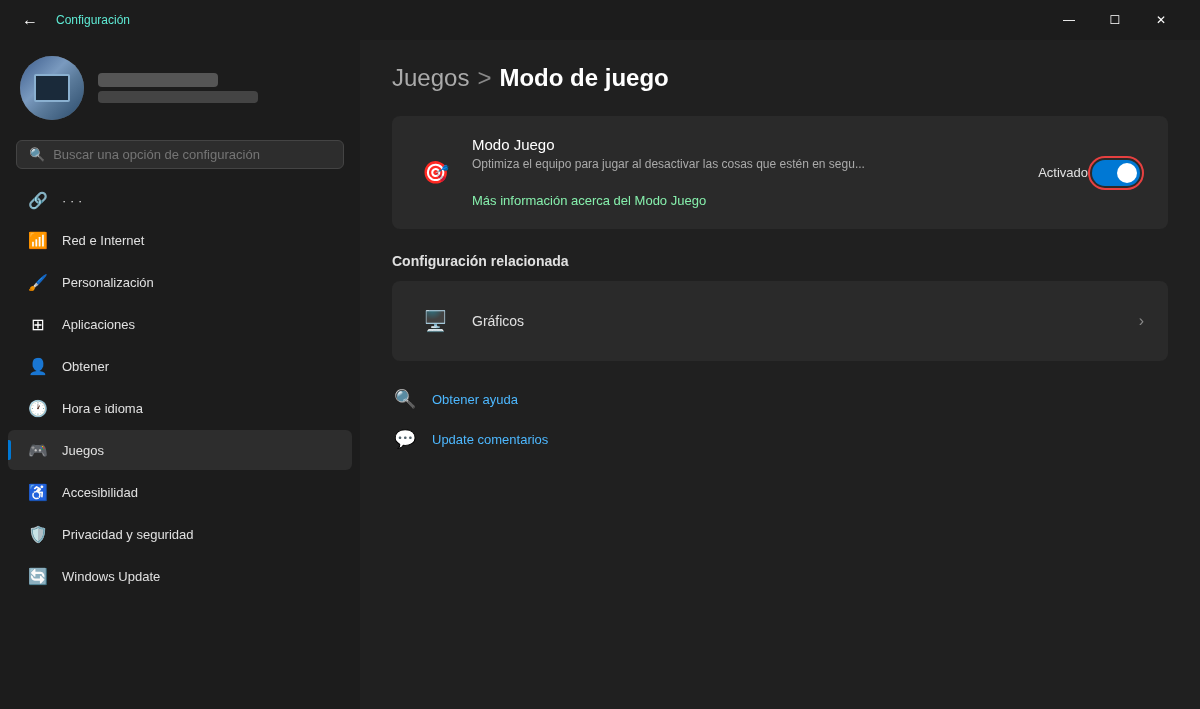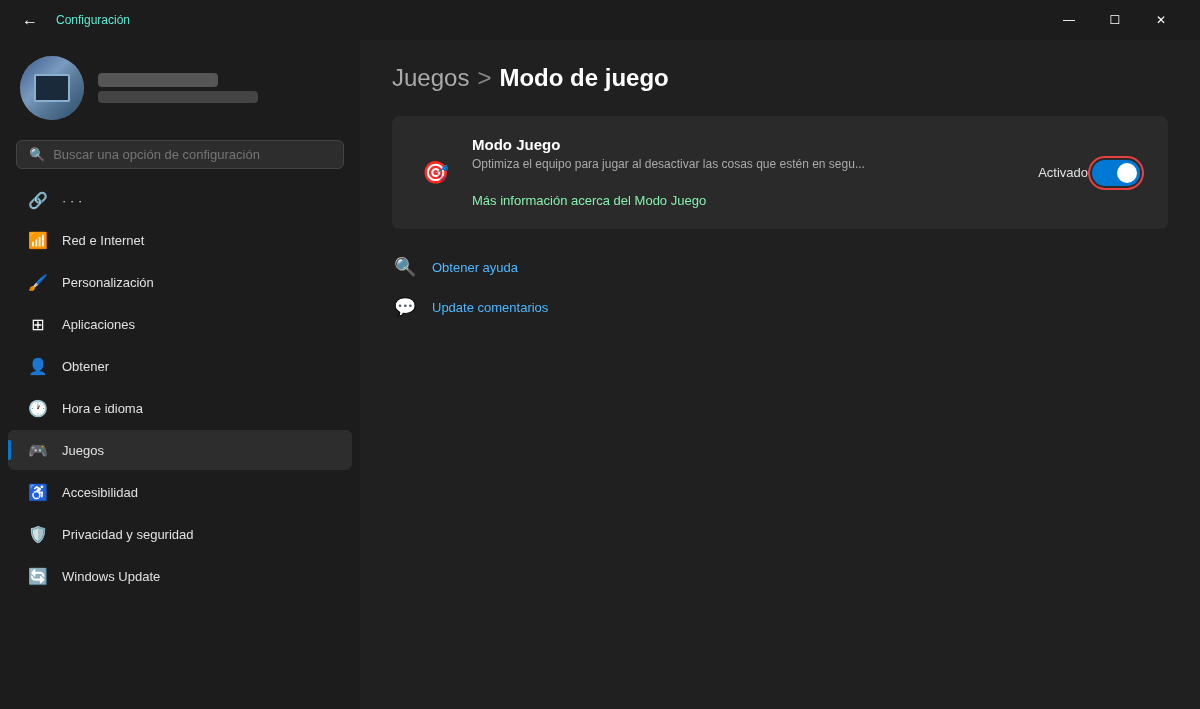--- a/index.html
+++ b/index.html
@@ -272,21 +272,21 @@
       justify-content: center;
       flex-shrink: 0;
       font-size: 22px;
       color: #c0c0c0;
     }
     .toggle-card-content {
       flex: 1;
     }
     .toggle-card-title {
       font-size: 15px;
-      font-weight: 700;
+      font-weight: 400;
       color: #ffffff;
       margin-bottom: 4px;
     }
     .toggle-card-desc {
       font-size: 12px;
       color: #aaaaaa;
       margin-bottom: 20px;
     }
     .toggle-card-link {
       font-size: 13px;
@@ -511,20 +511,31 @@
           <span class="toggle-label">Activado</span>
           <div class="toggle-switch-wrapper">
             <div class="toggle-switch">
               <div class="toggle-knob"></div>
             </div>
           </div>
         </div>
       </div>
     </div>
 
+    <div>
+      <div class="section-label">Configuración relacionada</div>
+
+      <div class="card">
+        <div class="related-item">
+          <div class="related-icon">🖥️</div>
+          <span class="related-title">Gráficos</span>
+          <span class="related-chevron">›</span>
+        </div>
+      </div>
+    </div>
 
     <div class="help-section">
       <a class="help-link">
         <div class="help-icon">🔍</div>
         <span>Obtener ayuda</span>
       </a>
       <a class="help-link">
         <div class="help-icon">💬</div>
         <span>Update comentarios</span>
       </a>

